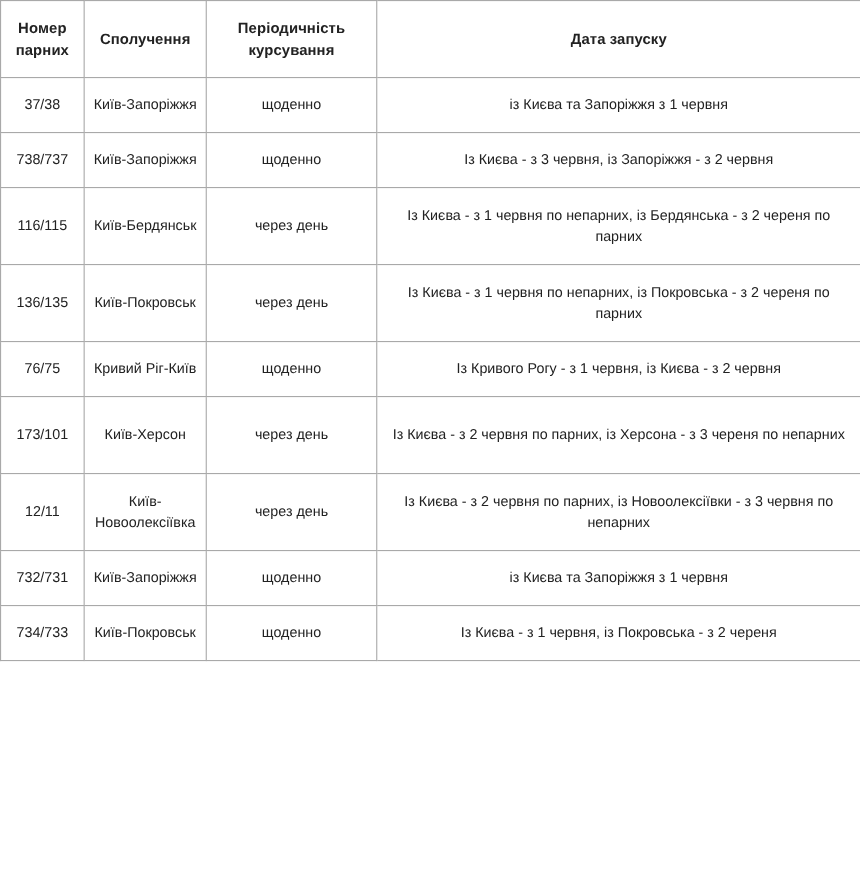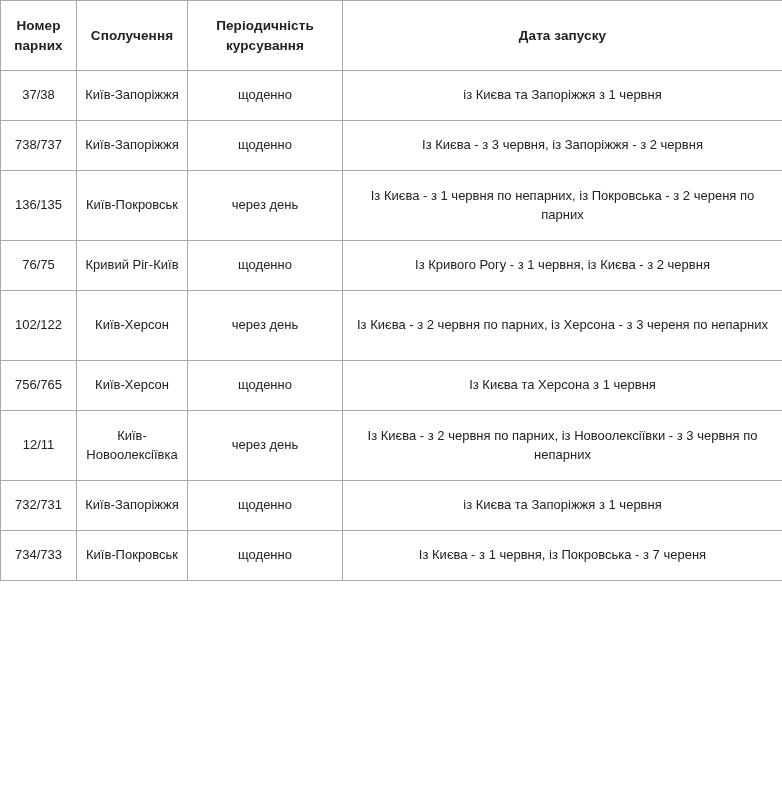--- a/index.html
+++ b/index.html
@@ -86,55 +86,55 @@
         <td class="cell-freq">щоденно</td>
         <td class="cell-date">із Києва та Запоріжжя з 1 червня</td>
       </tr>
       <tr>
         <td class="cell-number">738/737</td>
         <td class="cell-route">Київ-Запоріжжя</td>
         <td class="cell-freq">щоденно</td>
         <td class="cell-date">Із Києва - з 3 червня, із Запоріжжя - з 2 червня</td>
       </tr>
       <tr class="tall">
+        <td class="cell-number">116/115</td>
+        <td class="cell-route">Київ-Бердянськ</td>
+        <td class="cell-freq">через день</td>
+        <td class="cell-date">Із Києва - з 1 червня по непарних, із Бердянська - з 2 череня по парних</td>
+      </tr>
+      <tr class="tall">
         <td class="cell-number">136/135</td>
         <td class="cell-route">Київ-Покровськ</td>
         <td class="cell-freq">через день</td>
         <td class="cell-date">Із Києва - з 1 червня по непарних, із Покровська - з 2 череня по парних</td>
       </tr>
       <tr>
         <td class="cell-number">76/75</td>
         <td class="cell-route">Кривий Ріг-Київ</td>
         <td class="cell-freq">щоденно</td>
         <td class="cell-date">Із Кривого Рогу - з 1 червня, із Києва - з 2 червня</td>
       </tr>
       <tr class="tall">
-        <td class="cell-number">102/122</td>
+        <td class="cell-number">173/101</td>
         <td class="cell-route">Київ-Херсон</td>
         <td class="cell-freq">через день</td>
         <td class="cell-date">Із Києва - з 2 червня по парних, із Херсона - з 3 череня по непарних</td>
-      </tr>
-      <tr>
-        <td class="cell-number">756/765</td>
-        <td class="cell-route">Київ-Херсон</td>
-        <td class="cell-freq">щоденно</td>
-        <td class="cell-date">Із Києва та Херсона з 1 червня</td>
       </tr>
       <tr class="tall">
         <td class="cell-number">12/11</td>
         <td class="cell-route">Київ-Новоолексіївка</td>
         <td class="cell-freq">через день</td>
         <td class="cell-date">Із Києва - з 2 червня по парних, із Новоолексіївки - з 3 червня по непарних</td>
       </tr>
       <tr>
         <td class="cell-number">732/731</td>
         <td class="cell-route">Київ-Запоріжжя</td>
         <td class="cell-freq">щоденно</td>
         <td class="cell-date">із Києва та Запоріжжя з 1 червня</td>
       </tr>
       <tr>
         <td class="cell-number">734/733</td>
         <td class="cell-route">Київ-Покровськ</td>
         <td class="cell-freq">щоденно</td>
-        <td class="cell-date">Із Києва - з 1 червня, із Покровська - з 7 череня</td>
+        <td class="cell-date">Із Києва - з 1 червня, із Покровська - з 2 череня</td>
       </tr>
     </tbody>
 </table>
 
 </body></html>

